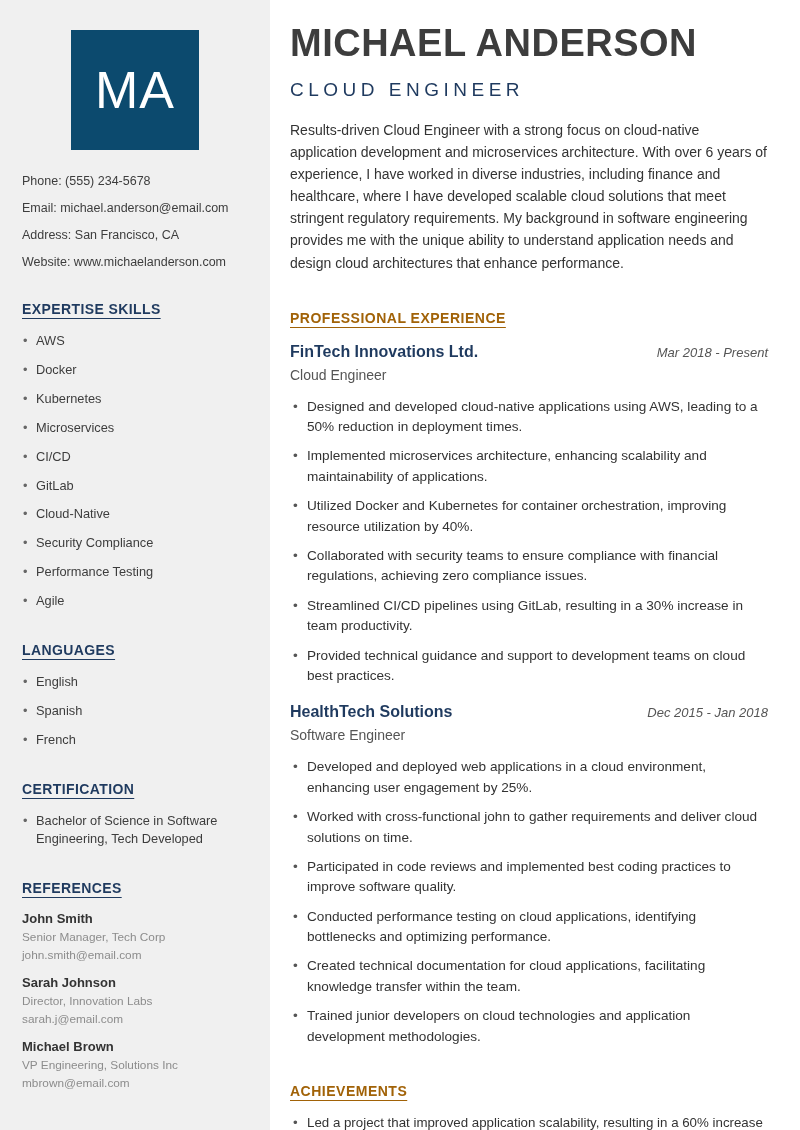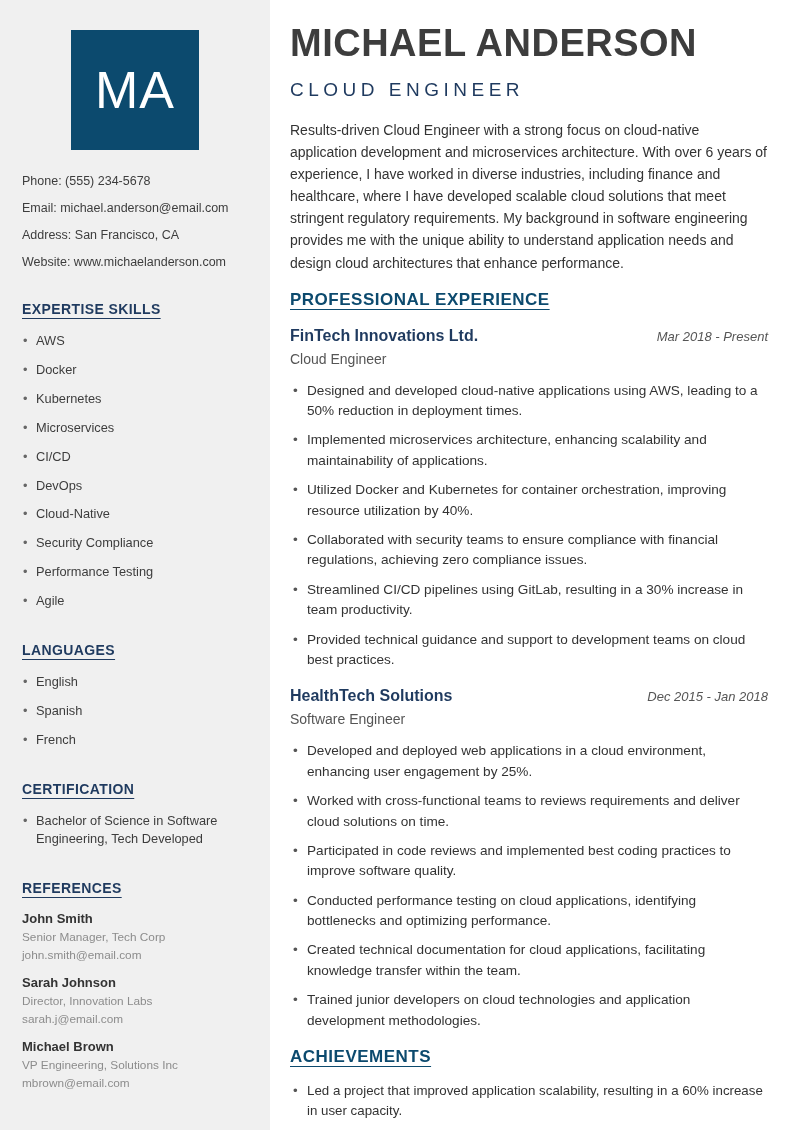--- a/index.html
+++ b/index.html
@@ -56,23 +56,23 @@
     margin: 0; font-size: 38px; font-weight: bold;
     color: #3d3d3d; letter-spacing: 0.5px; line-height: 1.05;
   }
   .job-title-header {
     margin: 15px 0 0 0; font-size: 19px; font-weight: 400;
     color: #1f3a5f; letter-spacing: 4.5px;
   }
   .summary { margin: 18px 0 0 0; font-size: 14px; line-height: 1.58; color: #333; }
 
   .section-heading {
-    margin: 16px 0 0 0;
-    font-size: 17px; font-weight: bold;
-    color: #0c4a6e;
+    margin: 36px 0 0 0;
+    font-size: 14px; font-weight: bold;
+    color: #a16207;
     text-decoration: underline;
     text-underline-offset: 4px;
     letter-spacing: 0.5px;
   }
 
   .job-header {
     display: flex; justify-content: space-between; align-items: baseline;
     margin-top: 17px;
     gap: 32px;
   }
@@ -108,21 +108,21 @@
       <p>Website: www.michaelanderson.com</p>
     </div>
 
     <h3 class="side-heading">EXPERTISE SKILLS</h3>
     <ul class="side-list">
       <li>AWS</li>
       <li>Docker</li>
       <li>Kubernetes</li>
       <li>Microservices</li>
       <li>CI/CD</li>
-      <li>DevOps</li>
+      <li>GitLab</li>
       <li>Cloud-Native</li>
       <li>Security Compliance</li>
       <li>Performance Testing</li>
       <li>Agile</li>
     </ul>
 
     <h3 class="side-heading">LANGUAGES</h3>
     <ul class="side-list">
       <li>English</li>
       <li>Spanish</li>
@@ -176,21 +176,21 @@
     </section>
 
     <section class="job job2">
       <div class="job-header">
         <span class="company">HealthTech Solutions</span>
         <span class="dates">Dec 2015 - Jan 2018</span>
       </div>
       <div class="role">Software Engineer</div>
       <ul class="bullet-list">
         <li>Developed and deployed web applications in a cloud environment, enhancing user engagement by 25%.</li>
-        <li>Worked with cross-functional teams to reviews requirements and deliver cloud solutions on time.</li>
+        <li>Worked with cross-functional john to gather requirements and deliver cloud solutions on time.</li>
         <li>Participated in code reviews and implemented best coding practices to improve software quality.</li>
         <li>Conducted performance testing on cloud applications, identifying bottlenecks and optimizing performance.</li>
         <li>Created technical documentation for cloud applications, facilitating knowledge transfer within the team.</li>
         <li>Trained junior developers on cloud technologies and application development methodologies.</li>
       </ul>
     </section>
 
     <h3 class="section-heading">ACHIEVEMENTS</h3>
     <ul class="bullet-list ach-list">
       <li>Led a project that improved application scalability, resulting in a 60% increase in user capacity.</li>

